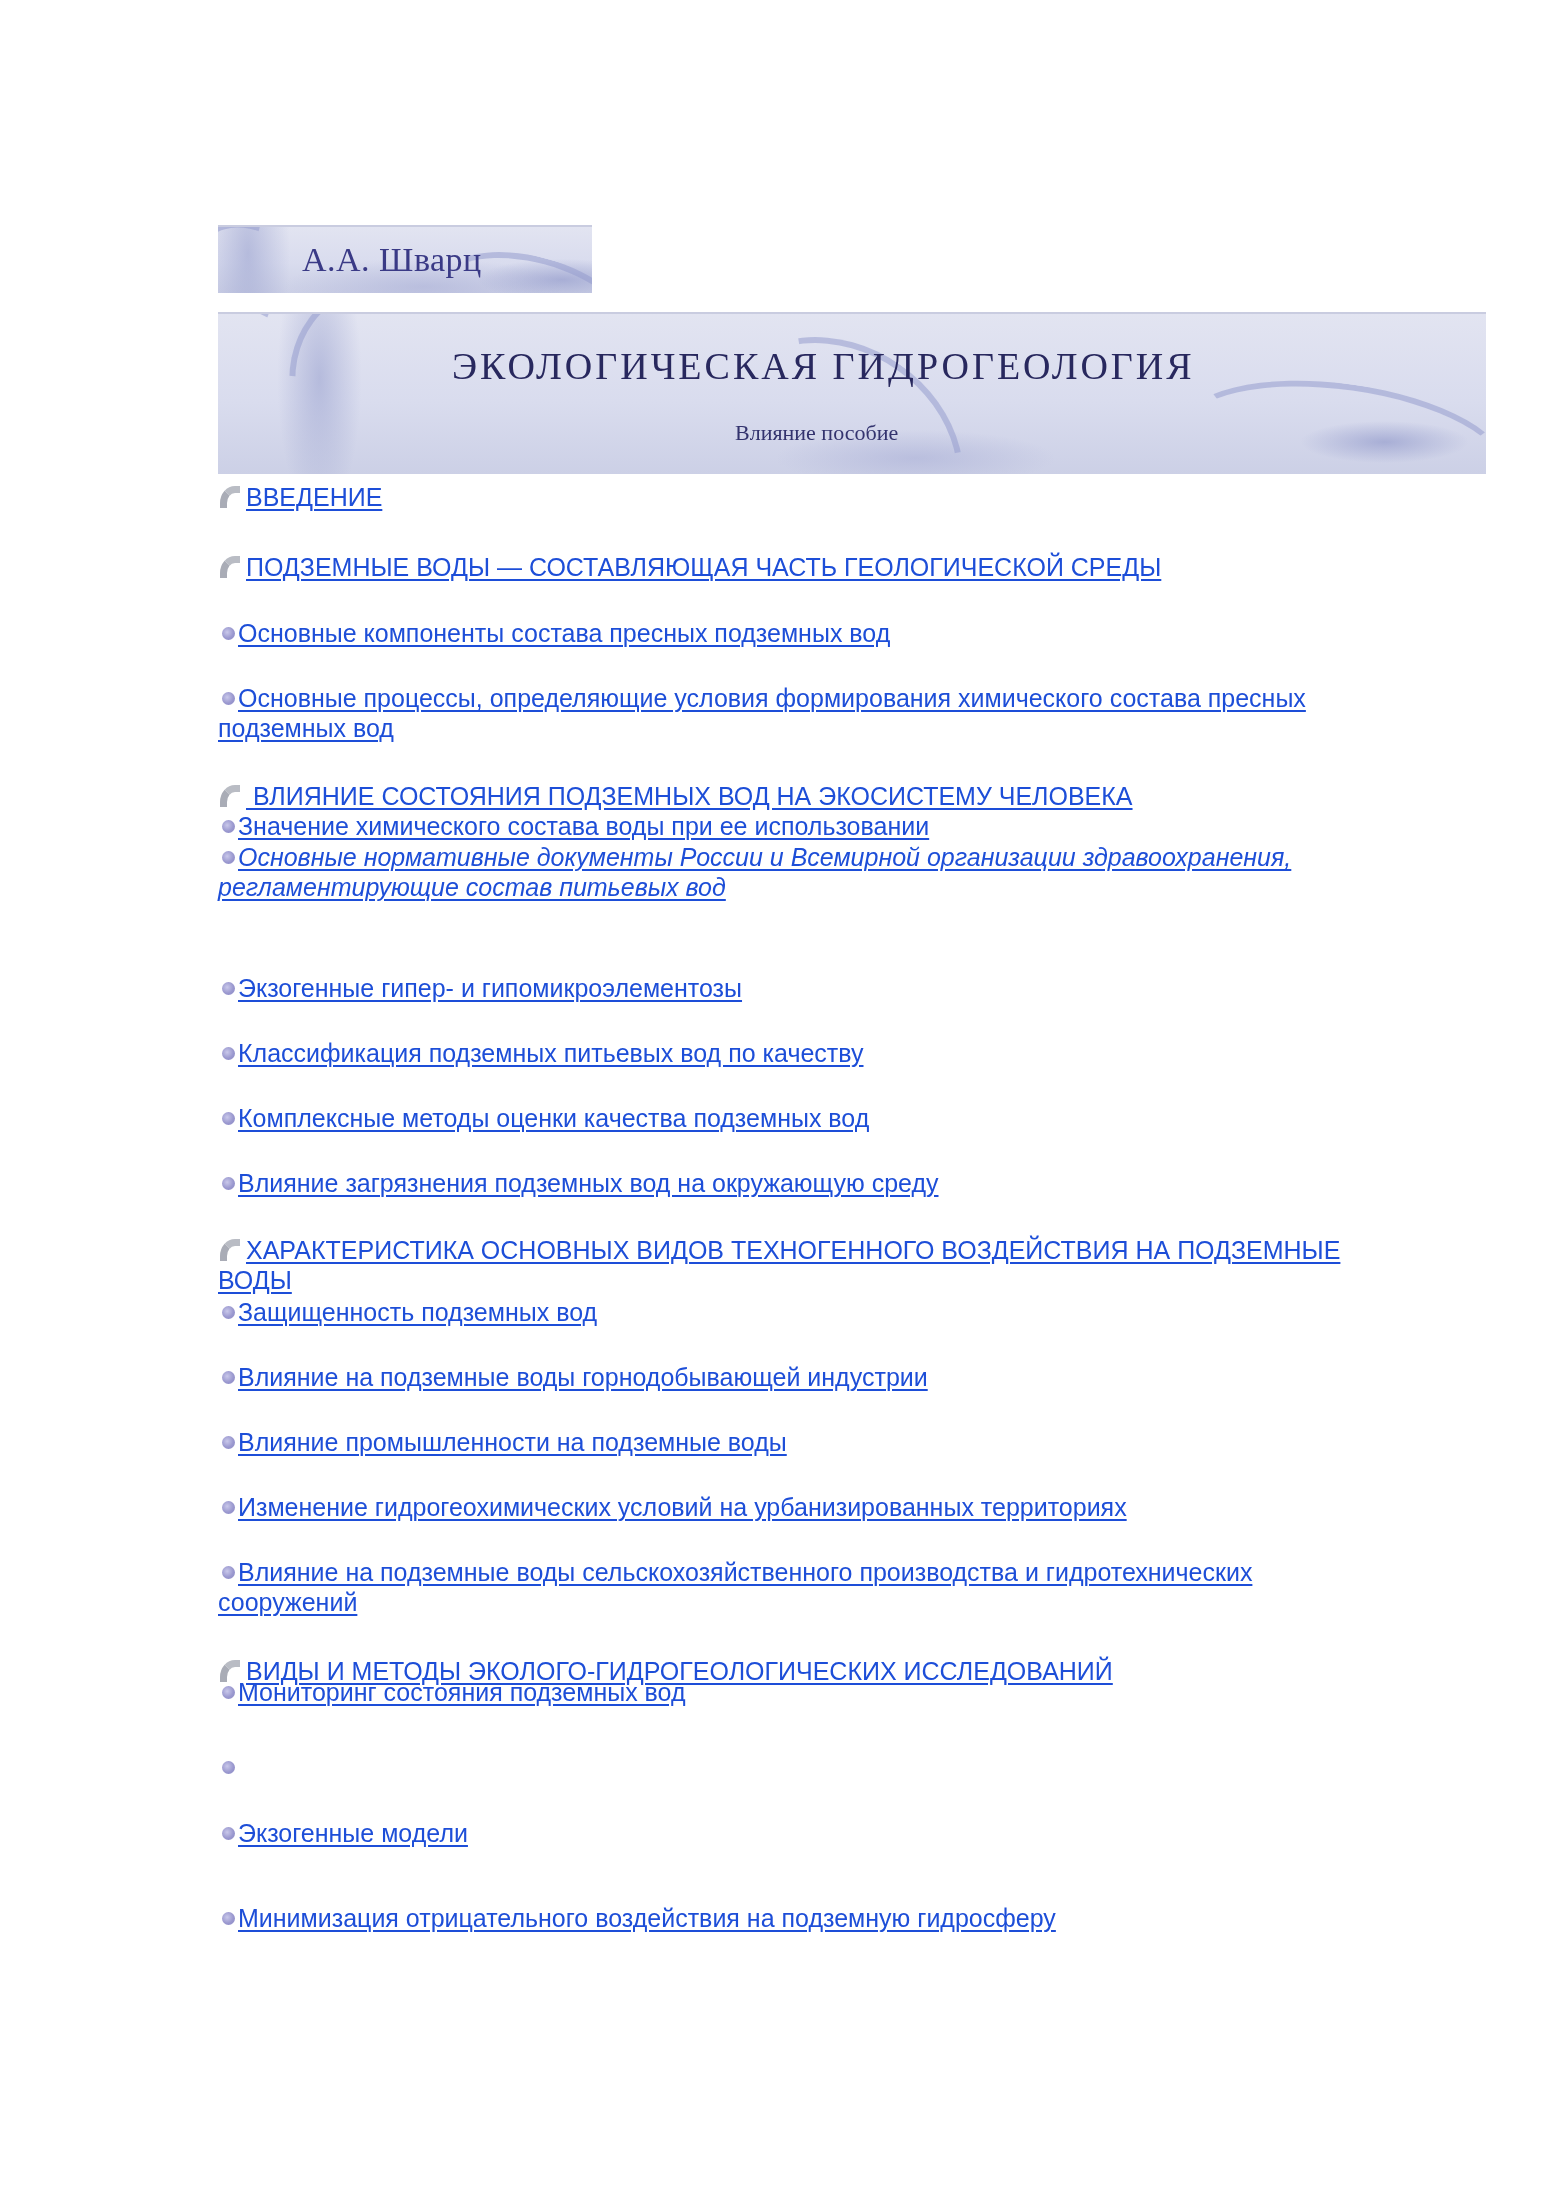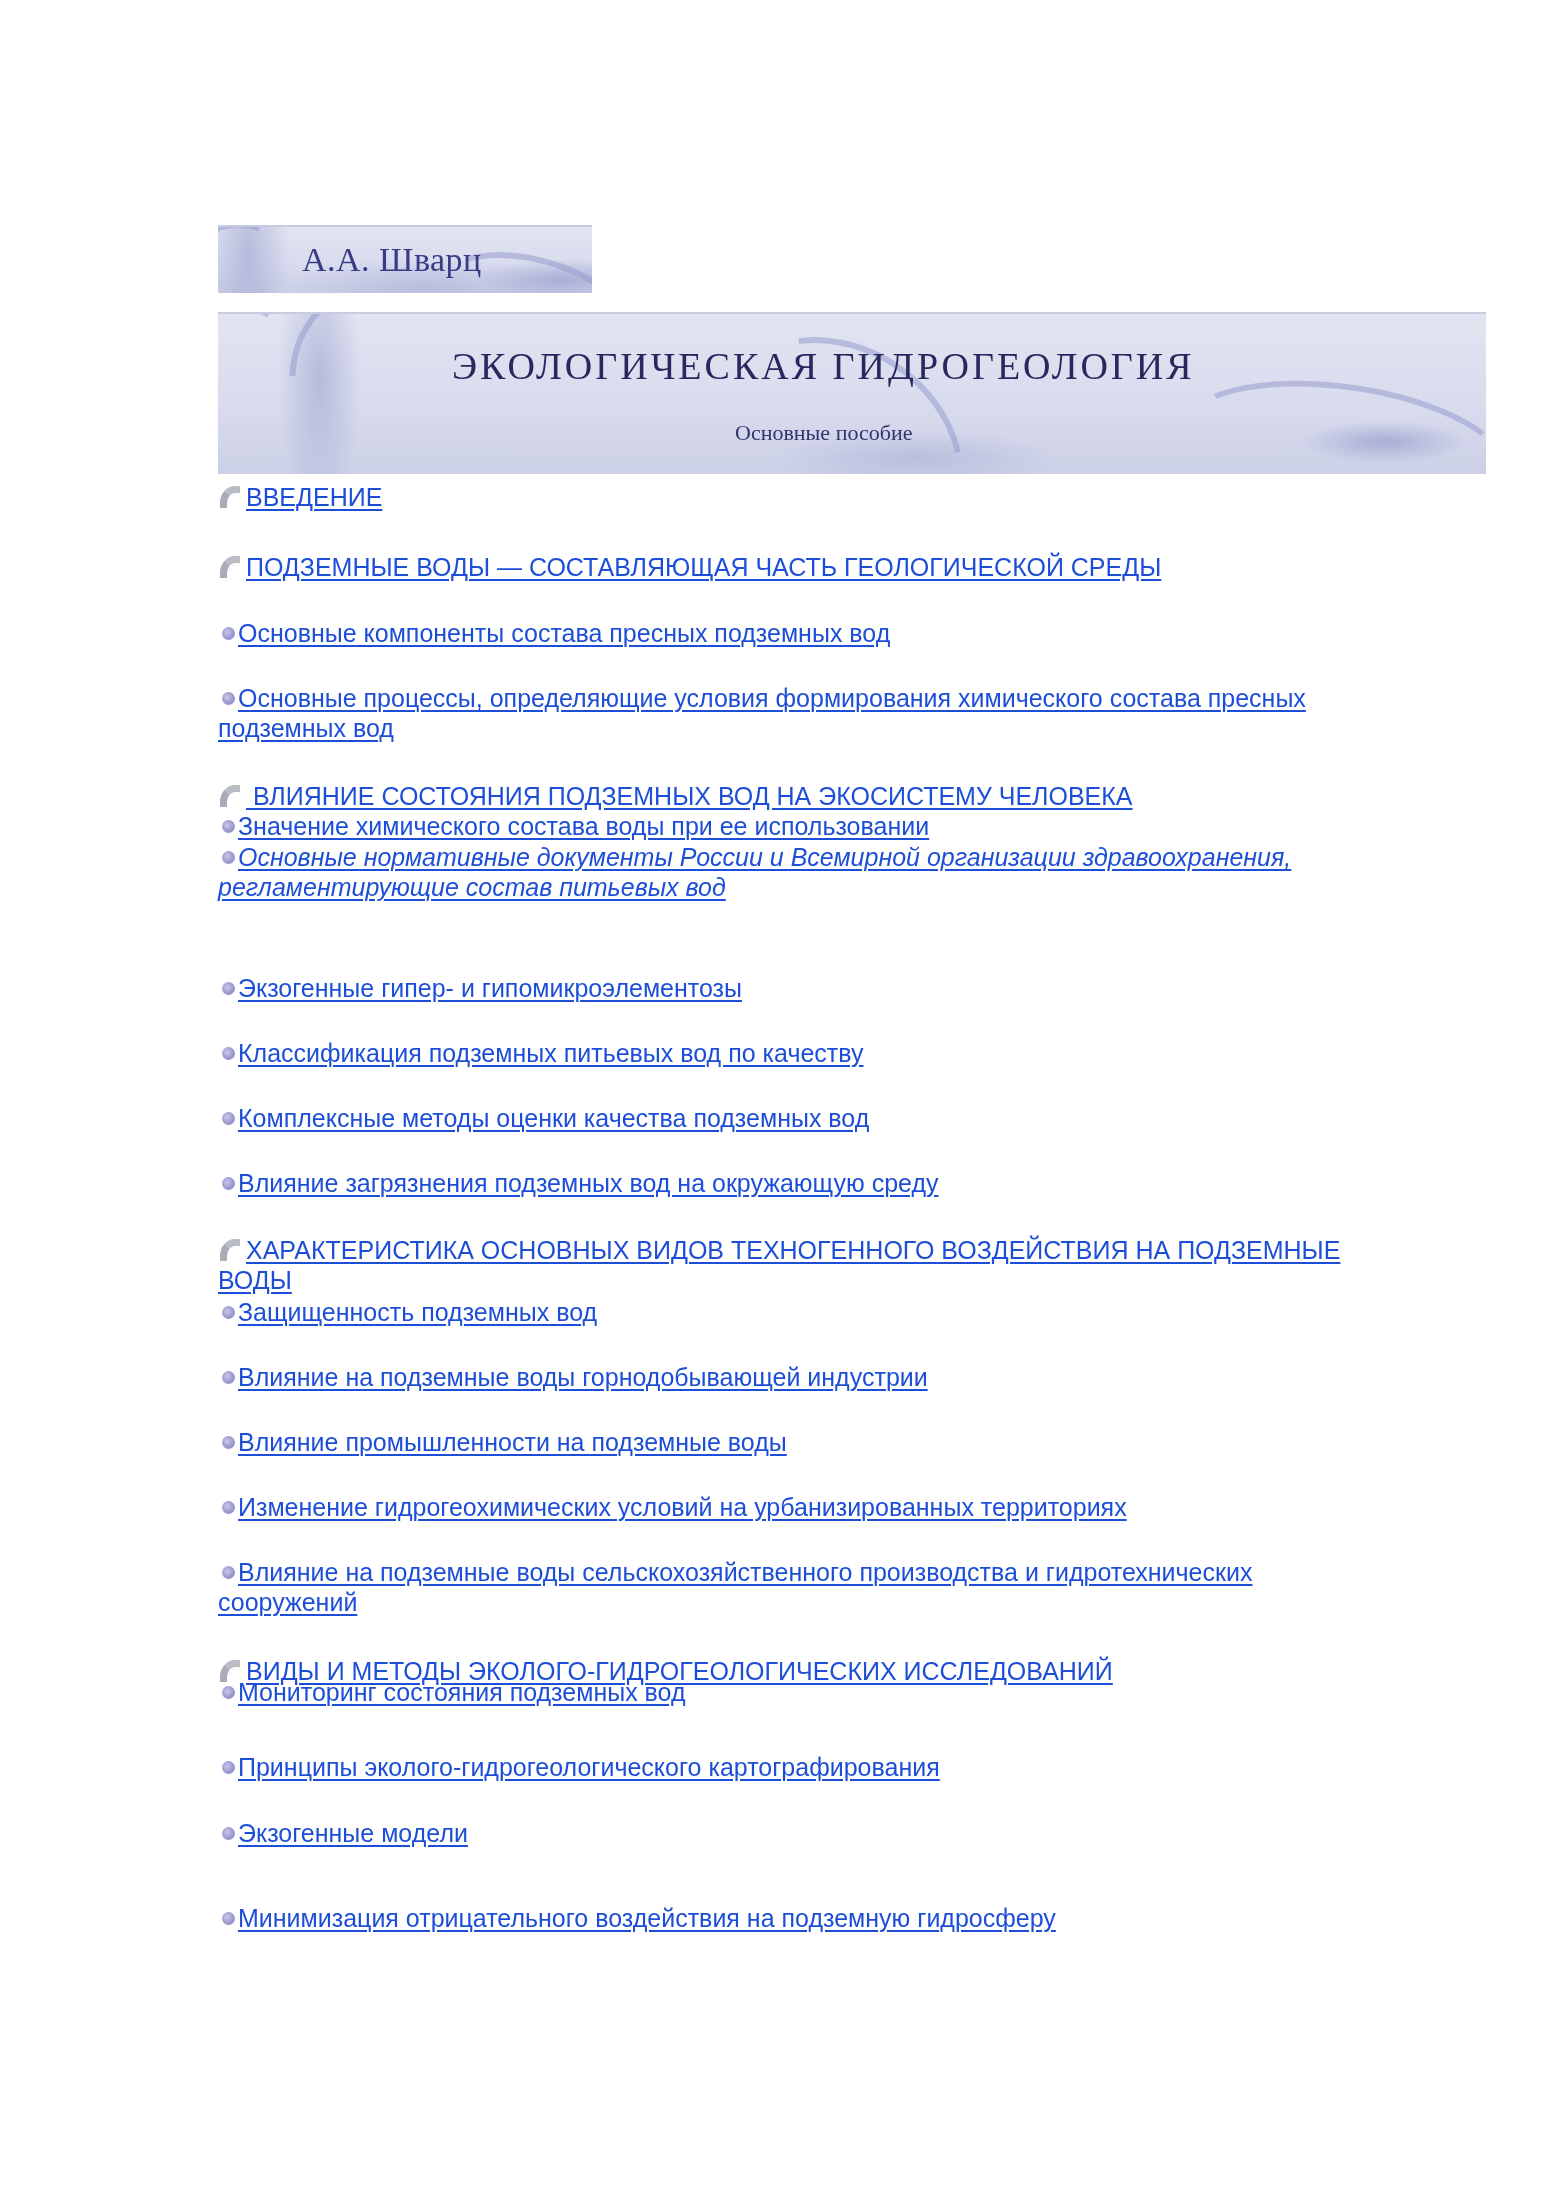--- a/index.html
+++ b/index.html
@@ -71,21 +71,21 @@
   <span class="author-name">А.А. Шварц</span>
 </div>
 
 <div id="title-banner" class="banner">
   <div class="swirl" style="left:-40px;top:-20px;width:160px;height:260px;transform:rotate(-25deg);"></div>
   <div class="swirl" style="left:80px;top:-40px;width:200px;height:240px;transform:rotate(-40deg);"></div>
   <div class="swirl" style="left:480px;top:30px;width:260px;height:220px;transform:rotate(35deg);"></div>
   <div class="swirl" style="left:960px;top:70px;width:320px;height:120px;transform:rotate(8deg);"></div>
   <div class="swirl" style="left:1060px;top:110px;width:240px;height:80px;transform:rotate(180deg);"></div>
   <span class="book-title">ЭКОЛОГИЧЕСКАЯ ГИДРОГЕОЛОГИЯ</span>
-  <span class="book-subtitle">Основные пособие</span>
+  <span class="book-subtitle">Влияние пособие</span>
 </div>
 
 <nav>
 
   <div class="toc-row" style="top:482px;">
     <span class="section-icon"></span><a href="#">ВВЕДЕНИЕ</a>
   </div>
 
   <div class="toc-row" style="top:552px;">
     <span class="section-icon"></span><a href="#">ПОДЗЕМНЫЕ ВОДЫ — СОСТАВЛЯЮЩАЯ ЧАСТЬ ГЕОЛОГИЧЕСКОЙ СРЕДЫ</a>
@@ -138,21 +138,21 @@
     <span class="item-bullet"></span><a href="#">Влияние на подземные воды сельскохозяйственного производства и гидротехнических сооружений</a>
   </div>
 
   <div class="toc-row" style="top:1656px;">
     <span class="section-icon"></span><a href="#">ВИДЫ И МЕТОДЫ ЭКОЛОГО-ГИДРОГЕОЛОГИЧЕСКИХ ИССЛЕДОВАНИЙ</a>
   </div>
   <div class="toc-row" style="top:1677px;">
     <span class="item-bullet"></span><a href="#">Мониторинг состояния подземных вод</a>
   </div>
   <div class="toc-row" style="top:1752px;">
-    <span class="item-bullet"></span><a href="#">Принципы эколого-гидрогеологического картографирования</a>
+    <span class="item-bullet"></span>
   </div>
   <div class="toc-row" style="top:1818px;">
     <span class="item-bullet"></span><a href="#">Экзогенные модели</a>
   </div>
   <div class="toc-row" style="top:1883px;margin-top:20px;">
     <span class="item-bullet"></span><a href="#">Минимизация отрицательного воздействия на подземную гидросферу</a>
   </div>
 </nav>
 
 </body></html>

